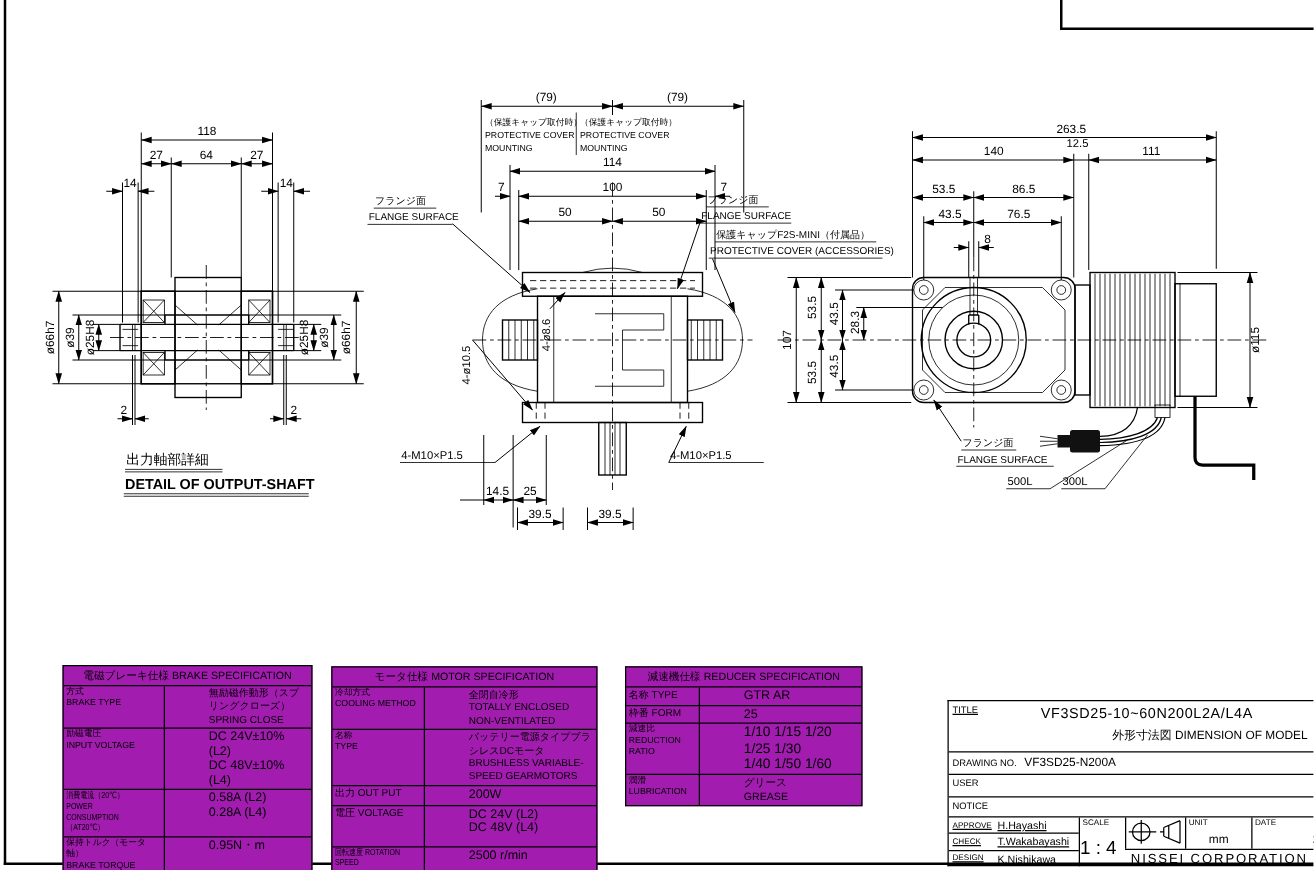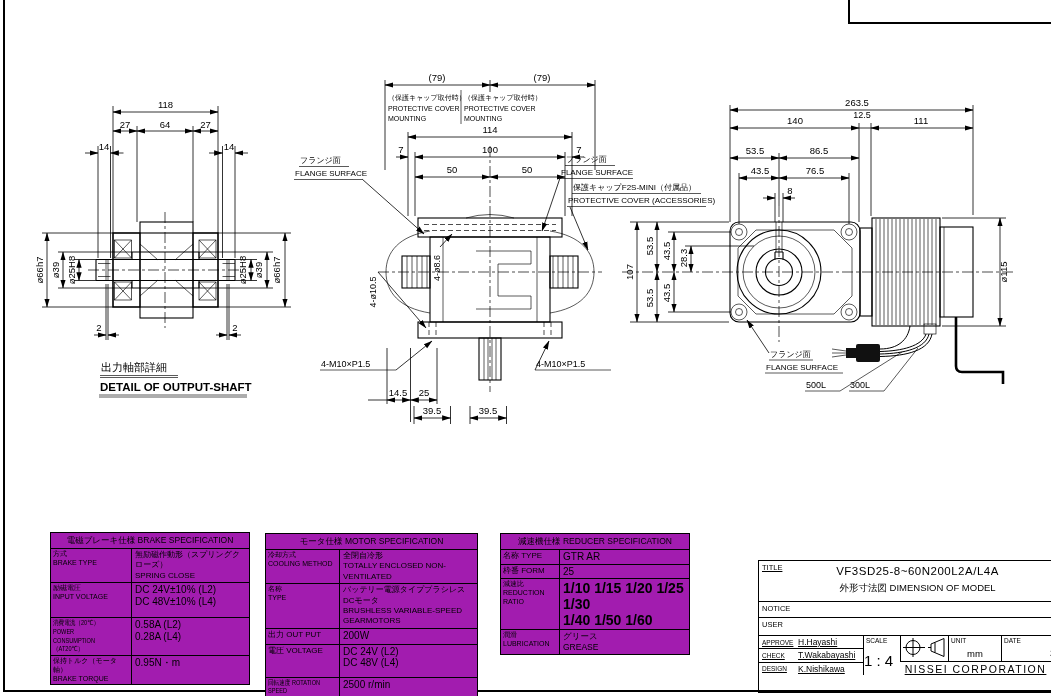--- a/index.html
+++ b/index.html
@@ -23,37 +23,37 @@
   .lt{stroke:#000;stroke-width:0.65;fill:none;}
   .dim{stroke:#000;stroke-width:0.8;fill:none;}
   .cl{stroke:#000;stroke-width:0.7;fill:none;stroke-dasharray:11 3 3 3;}
   .hid{stroke:#000;stroke-width:0.7;fill:none;stroke-dasharray:5 3;}
   .cab{stroke:#000;stroke-width:1;fill:none;}
   
   .spec{position:absolute;border:1.5px solid #000;background:#a21caf;}
   .spec-title{text-align:center;font-size:8.5px;padding:2px 0 1px 0;white-space:nowrap;overflow:hidden;}
   .spec-row{display:flex;border-top:1px solid #000;}
   .spec-label{border-right:1px solid #000;padding:1px 2px;font-size:7px;line-height:1.25;white-space:pre-line;flex:none;overflow:hidden;}
-  .spec-value{flex:1;padding:1px 3px;font-size:10px;line-height:1.15;white-space:pre-line;overflow:hidden;}
+  .spec-value{flex:1;padding:1px 3px;font-size:10px;line-height:1.15;white-space:pre-line;overflow:hidden;margin-left:32px;}
   .sm{font-size:8px;line-height:1.3;}
-  .v95{font-size:14px;font-weight:bold;}
+  .v95{font-size:11px;}
   .v11{font-size:10px;}
   .cond{transform:scaleX(0.8);transform-origin:0 50%;white-space:pre-line;}
   
   #note{left:700px;top:526px;width:352px;}
   #note .n1{font-size:12px;font-weight:bold;}
   #note .njp{font-size:9.5px;}
   #note .nen{font-size:6.8px;border-bottom:1px solid #000;padding-bottom:1px;margin-left:10px;}
   
   #titleblock{left:758px;top:560px;width:293px;height:133px;border:1.5px solid #000;border-right:none;box-sizing:border-box;}
   .tb-lab{font-size:6.5px;}
   #tb-title-row{position:relative;height:40px;}
   #tb-title-label{position:absolute;left:3px;top:2px;font-size:7.5px;text-decoration:underline;}
   #tb-model{position:absolute;left:30px;right:5px;top:4px;text-align:center;font-size:11.5px;letter-spacing:0.5px;}
-  #tb-sub{position:absolute;left:30px;right:5px;top:21px;text-align:center;font-size:9.5px;}
+  #tb-sub{position:absolute;left:30px;right:5px;top:21px;text-align:right;font-size:9.5px;}
   .tb-row{border-top:1px solid #000;display:flex;align-items:center;gap:6px;padding-left:3px;box-sizing:border-box;}
   #tb-bottom{border-top:1px solid #000;display:flex;height:40px;box-sizing:border-box;text-decoration:underline;}
   #tb-approvals{width:104px;display:flex;flex-direction:column;}
   .appr-row{flex:1;display:flex;align-items:center;padding-left:3px;}
   .appr-row + .appr-row{border-top:1px solid #000;}
   .appr-lab{width:36px;font-size:6.5px;}
   .appr-name{font-size:8.5px;}
   #tb-scale{width:36px;border-left:1px solid #000;position:relative;}
   #tb-scale-label{position:absolute;left:2px;top:1px;font-size:6.5px;}
   #tb-scale-value{position:absolute;left:0;right:0;top:16px;text-align:left;font-size:15px;}
@@ -395,28 +395,32 @@
       <div class="spec-label" style="width:54px">潤滑
 LUBRICATION</div>
       <div class="spec-value sm" style="font-size:8.5px">グリース
 GREASE</div>
     </div>
   </div>
 
   <div class="abs" id="titleblock">
     <div id="tb-title-row">
       <span id="tb-title-label">TITLE</span>
-      <div id="tb-model">VF3SD25-8~60N200L2A/L4A</div>
+      <div id="tb-model">VF3SD25-10~60N200L2A/L4A</div>
       <div id="tb-sub">外形寸法図 DIMENSION OF MODEL</div>
+    </div>
+    <div class="tb-row" style="height:18px">
+      <span class="tb-lab" style="font-size:7.5px">DRAWING NO.</span>
+      <span style="font-size:9.5px">VF3SD25-N200A</span>
+    </div>
+    <div class="tb-row" style="height:18px">
+      <span class="tb-lab" style="font-size:7.5px;align-self:flex-start;padding-top:2px">USER</span>
     </div>
     <div class="tb-row" style="height:16px">
       <span class="tb-lab" style="font-size:7.5px;align-self:flex-start;padding-top:2px">NOTICE</span>
-    </div>
-    <div class="tb-row" style="height:18px">
-      <span class="tb-lab" style="font-size:7.5px;align-self:flex-start;padding-top:2px">USER</span>
     </div>
     <div id="tb-bottom">
       <div id="tb-approvals">
         <div class="appr-row">
           <span class="appr-lab">APPROVE</span>
           <span class="appr-name">H.Hayashi</span>
         </div>
         <div class="appr-row">
           <span class="appr-lab">CHECK</span>
           <span class="appr-name">T.Wakabayashi</span>

